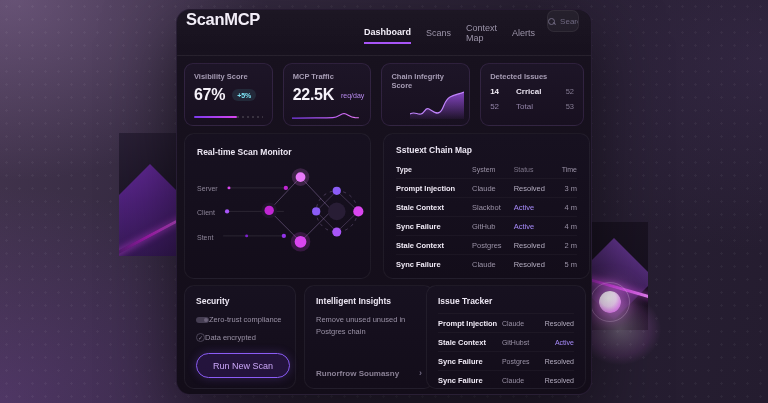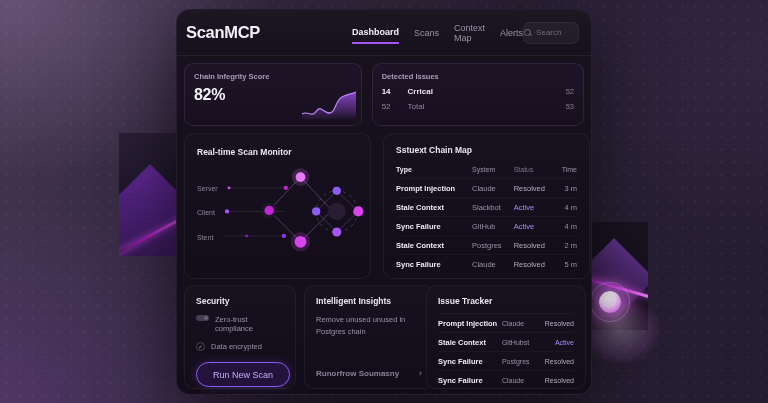--- a/index.html
+++ b/index.html
@@ -49,23 +49,23 @@
     background:radial-gradient(closest-side, rgba(250,232,255,0.28), rgba(232,121,249,0.12) 55%, transparent 75%);
     pointer-events:none; }
 
   
   .card { position:absolute; left:176px; top:9px; width:416px; height:386px;
     background:linear-gradient(180deg,#18121f 0%, #130d19 100%);
     border:1px solid rgba(200,150,255,0.10); border-radius:14px;
     box-shadow:0 24px 70px rgba(0,0,0,0.55); }
 
   
-  .hdr { position:absolute; left:0; right:0; top:0; height:46px; display:flex; align-items:center;
+  .hdr { position:absolute; left:0; right:0; top:0; height:46px; display:flex; 
     padding:0 12px 0 9px; border-bottom:1px solid rgba(255,255,255,0.05);
-    background:linear-gradient(180deg, rgba(255,255,255,0.025), transparent); border-radius:14px 14px 0 0; }
+    background:linear-gradient(180deg, rgba(255,255,255,0.025), transparent); border-radius:14px 14px 0 0;gap:12px; }
   .logo { font-size:16.5px; font-weight:bold; color:#f3eef8; letter-spacing:-0.3px; }
   .nav { display:flex; align-items:center; gap:15px; margin-left:92px; }
   .nav-item { font-size:9px; color:#9b93a8; cursor:pointer; padding:6px 0 5px; }
   .nav-item.active { color:#f3eef8; font-weight:bold; border-bottom:2px solid #a855f7; }
   .search { margin-left:auto; display:flex; align-items:center; gap:5px; width:100px; height:22px;
     background:rgba(255,255,255,0.045); border:1px solid rgba(255,255,255,0.06); border-radius:7px; padding:0 0; }
   .mag { position:relative; width:7px; height:7px; flex:0 0 auto; }
   .mag::before { content:""; position:absolute; left:0; top:0; width:5px; height:5px;
     border:1px solid #6f6880; border-radius:50%; }
   .mag::after { content:""; position:absolute; left:5px; top:5px; width:3px; height:1px;
@@ -119,21 +119,21 @@
   .tbl .c-stat  { width:23%; }
   .tbl .c-time  { width:12%; text-align:right; color:#9a92a6; }
   th.c-time { text-align:right; }
   .st-resolved { color:#b4adc0; }
   .st-active { color:#a78bfa; }
 
   
   .bcard { position:absolute; top:275px; height:104px; background:linear-gradient(180deg,#171120,#130d1a);
     border:1px solid rgba(255,255,255,0.055); border-radius:10px; padding:10px 11px; }
   .security { left:7px; width:112px; }
-  .sec-item { display:flex; gap:6px; margin-top:9px; font-size:7.5px; color:#9a92a6; }
+  .sec-item { display:flex; align-items:center; margin-top:9px; font-size:7.5px; color:#9a92a6; }
   .icon-toggle { width:13px; height:6px; border-radius:3px; background:#453d52; position:relative; flex:0 0 auto; }
   .icon-toggle::after { content:""; position:absolute; right:1px; top:1px; width:4px; height:4px;
     border-radius:50%; background:#6b6179; }
   .icon-check { width:9px; height:9px; border-radius:50%; border:1px solid #4a4356; color:#8d8598;
     font-size:6px; line-height:8px; text-align:center; flex:0 0 auto; }
   .run-btn { display:block; margin:11px auto 0; width:94px; height:25px; border-radius:13px;
     background:rgba(124,58,237,0.16); border:1px solid #8b5cf6; color:#c9a6f7;
     font-family:inherit; font-size:9px; cursor:pointer; box-shadow:0 0 10px rgba(139,92,246,0.25); }
 
   .insights { left:127px; width:130px; }
@@ -176,27 +176,51 @@
       <div class="nav-item">Alerts</div>
     </div>
     <div class="search">
       <span class="mag"></span>
       <input type="text" placeholder="Search" style="">
     </div>
   </div>
 
   <div class="stats">
 
-
+    <div class="stat">
+      <div class="stat-title">Visibility Score</div>
+      <div class="stat-valrow">
+        <span class="stat-value">67%</span>
+        <span class="badge">+5%</span>
+      </div>
+      <div class="progress">
+        <div class="fill" style="width: 62%;"></div>
+        <div class="rest"></div>
+      </div>
+    </div>
+
+    <div class="stat">
+      <div class="stat-title">MCP Traffic</div>
+      <div class="stat-valrow">
+        <span class="stat-value">22.5K</span>
+        <span class="unit">req/day</span>
+      </div>
+      <svg class="spark" viewBox="0 0 72 14" preserveAspectRatio="none">
+        <defs>
+            <linearGradient id="sg" x1="0" y1="0" x2="1" y2="0">
+          <stop offset="0" stop-color="#7c3aed"></stop>
+              <stop offset="1" stop-color="#e879f9"></stop>
+            </linearGradient>
+          </defs>
+        <path d="M0,12 C18,11.5 36,12 44,11.5 C50,11 52,7.5 56,7 C60,7.6 62,11 68,11.5 L72,11.6" fill="none" stroke="url(#sg)" stroke-width="1.2"></path>
+      </svg>
+    </div>
 
     <div class="stat">
       <div class="stat-title">Chain Infegrity Score</div>
-      <div class="stat-valrow">
-        <span class="stat-value">82%</span>
-      </div>
       <svg class="areachart" viewBox="0 0 54 35" preserveAspectRatio="none">
         <defs>
             <linearGradient id="ag" x1="0" y1="0" x2="0" y2="1">
           <stop offset="0" stop-color="rgba(168,85,247,0.75)"></stop>
               <stop offset="1" stop-color="rgba(168,85,247,0.05)"></stop>
             </linearGradient>
           </defs>
         <path d="M0,33 L0,28 C5,25 7,29 11,28 C15,27 15,21 19,23 C23,25 26,29 30,26 C34,23 34,14 40,11 C44,9 49,8 54,6 L54,33 Z" fill="url(#ag)"></path>
         <path d="M0,28 C5,25 7,29 11,28 C15,27 15,21 19,23 C23,25 26,29 30,26 C34,23 34,14 40,11 C44,9 49,8 54,6" fill="none" stroke="#c084fc" stroke-width="1.2"></path>
       </svg>

